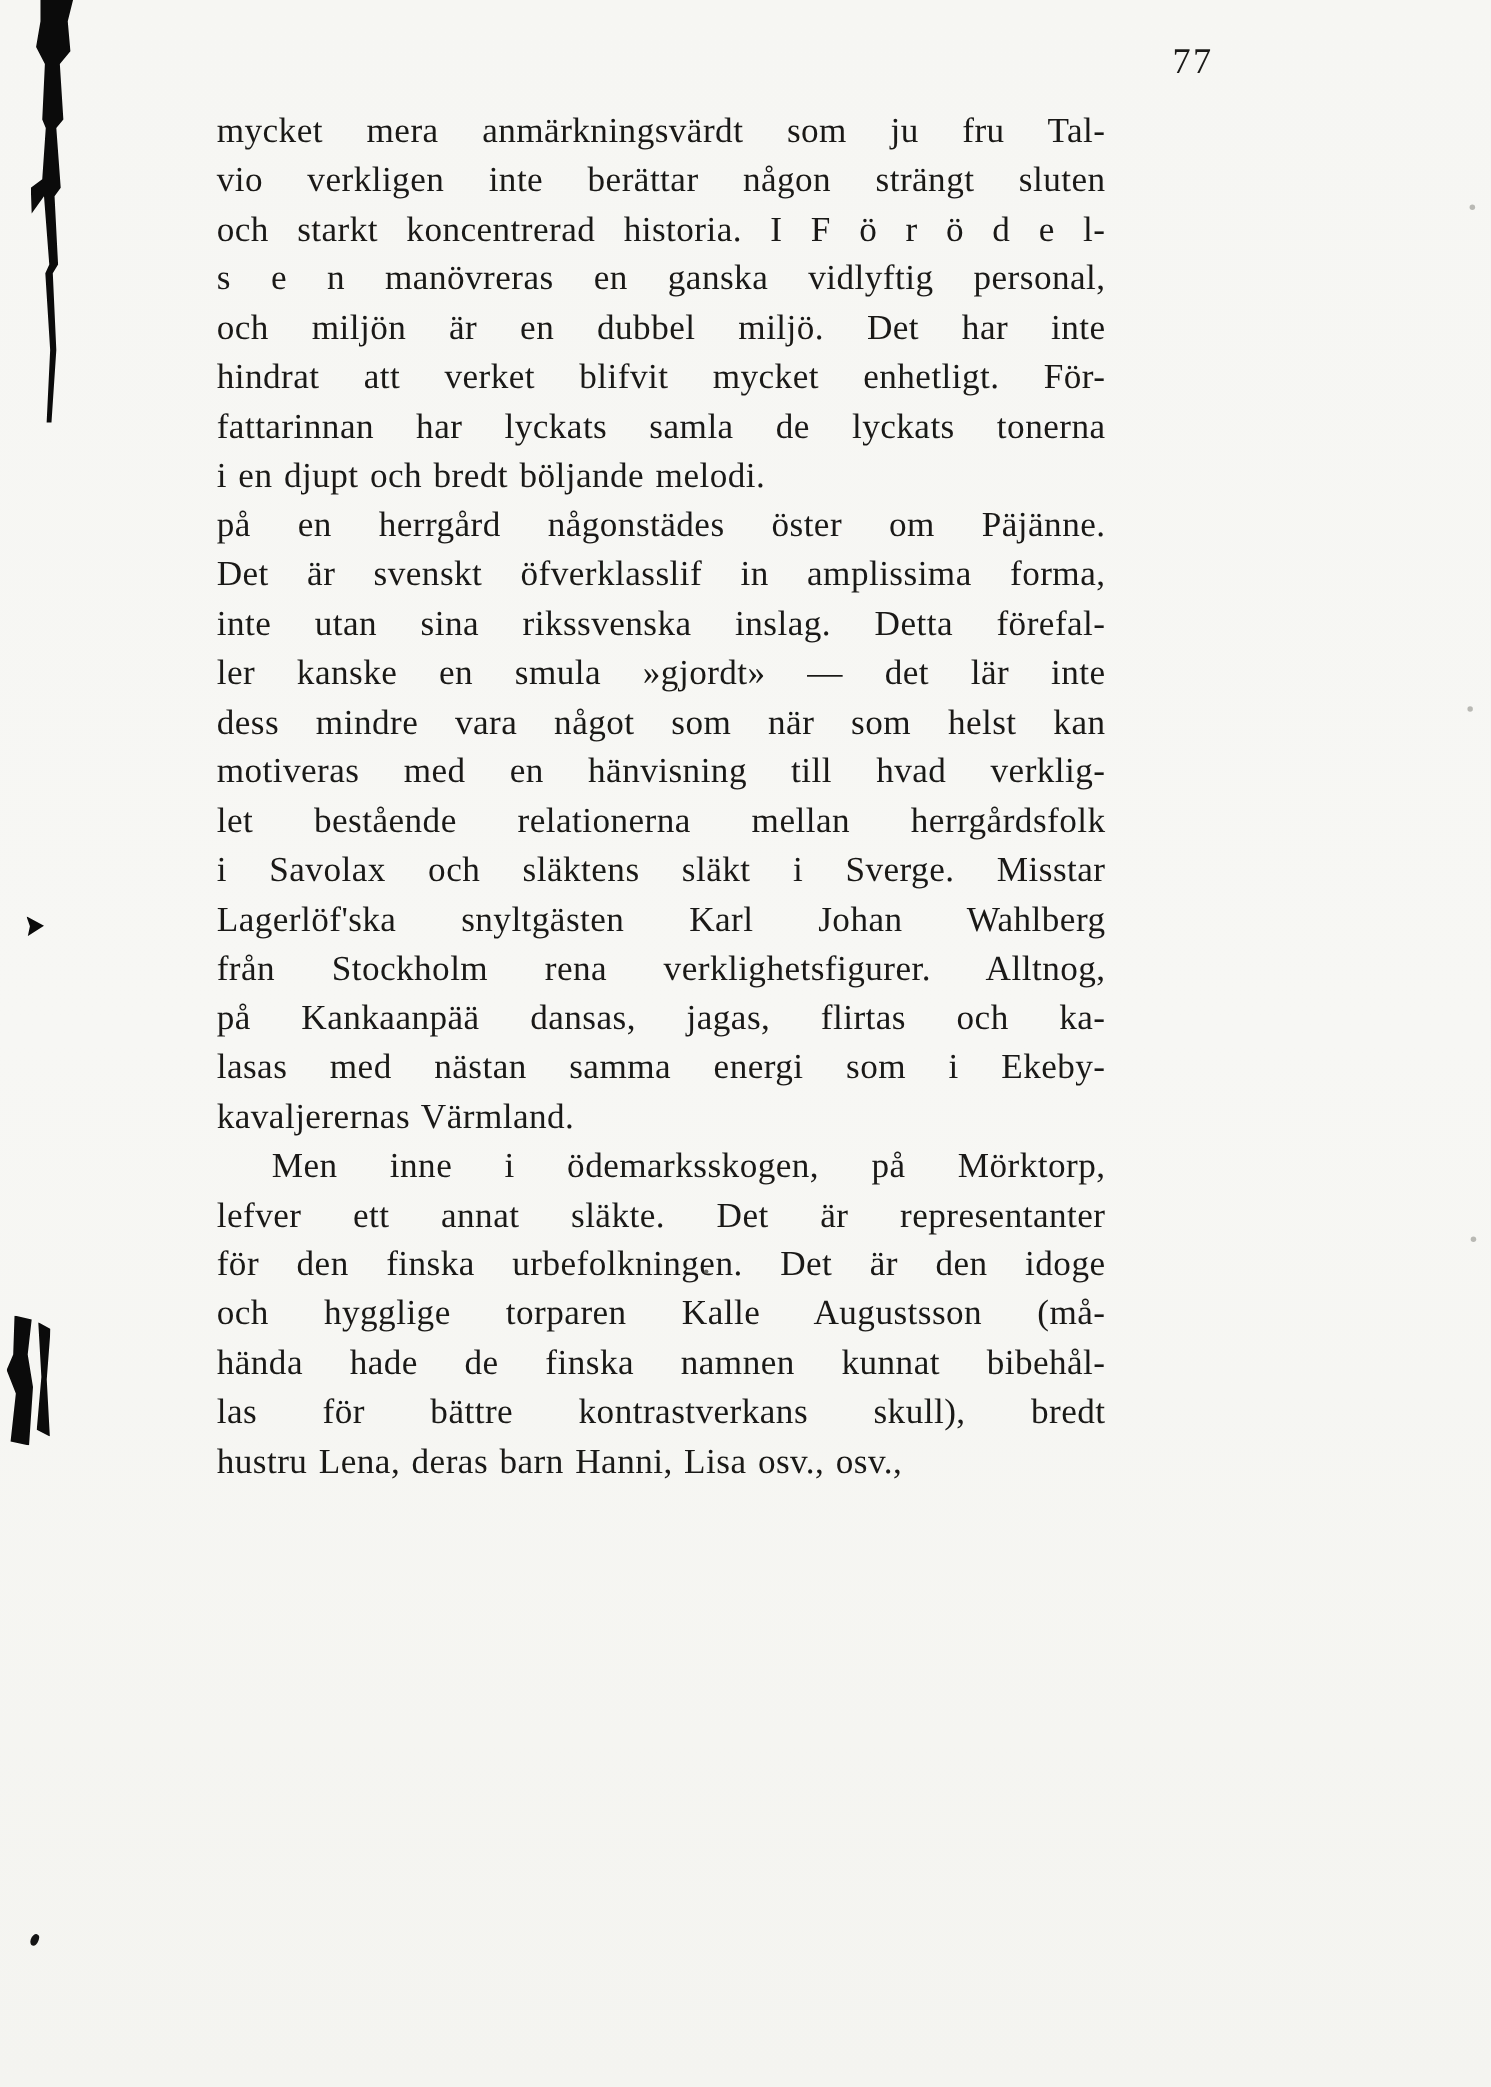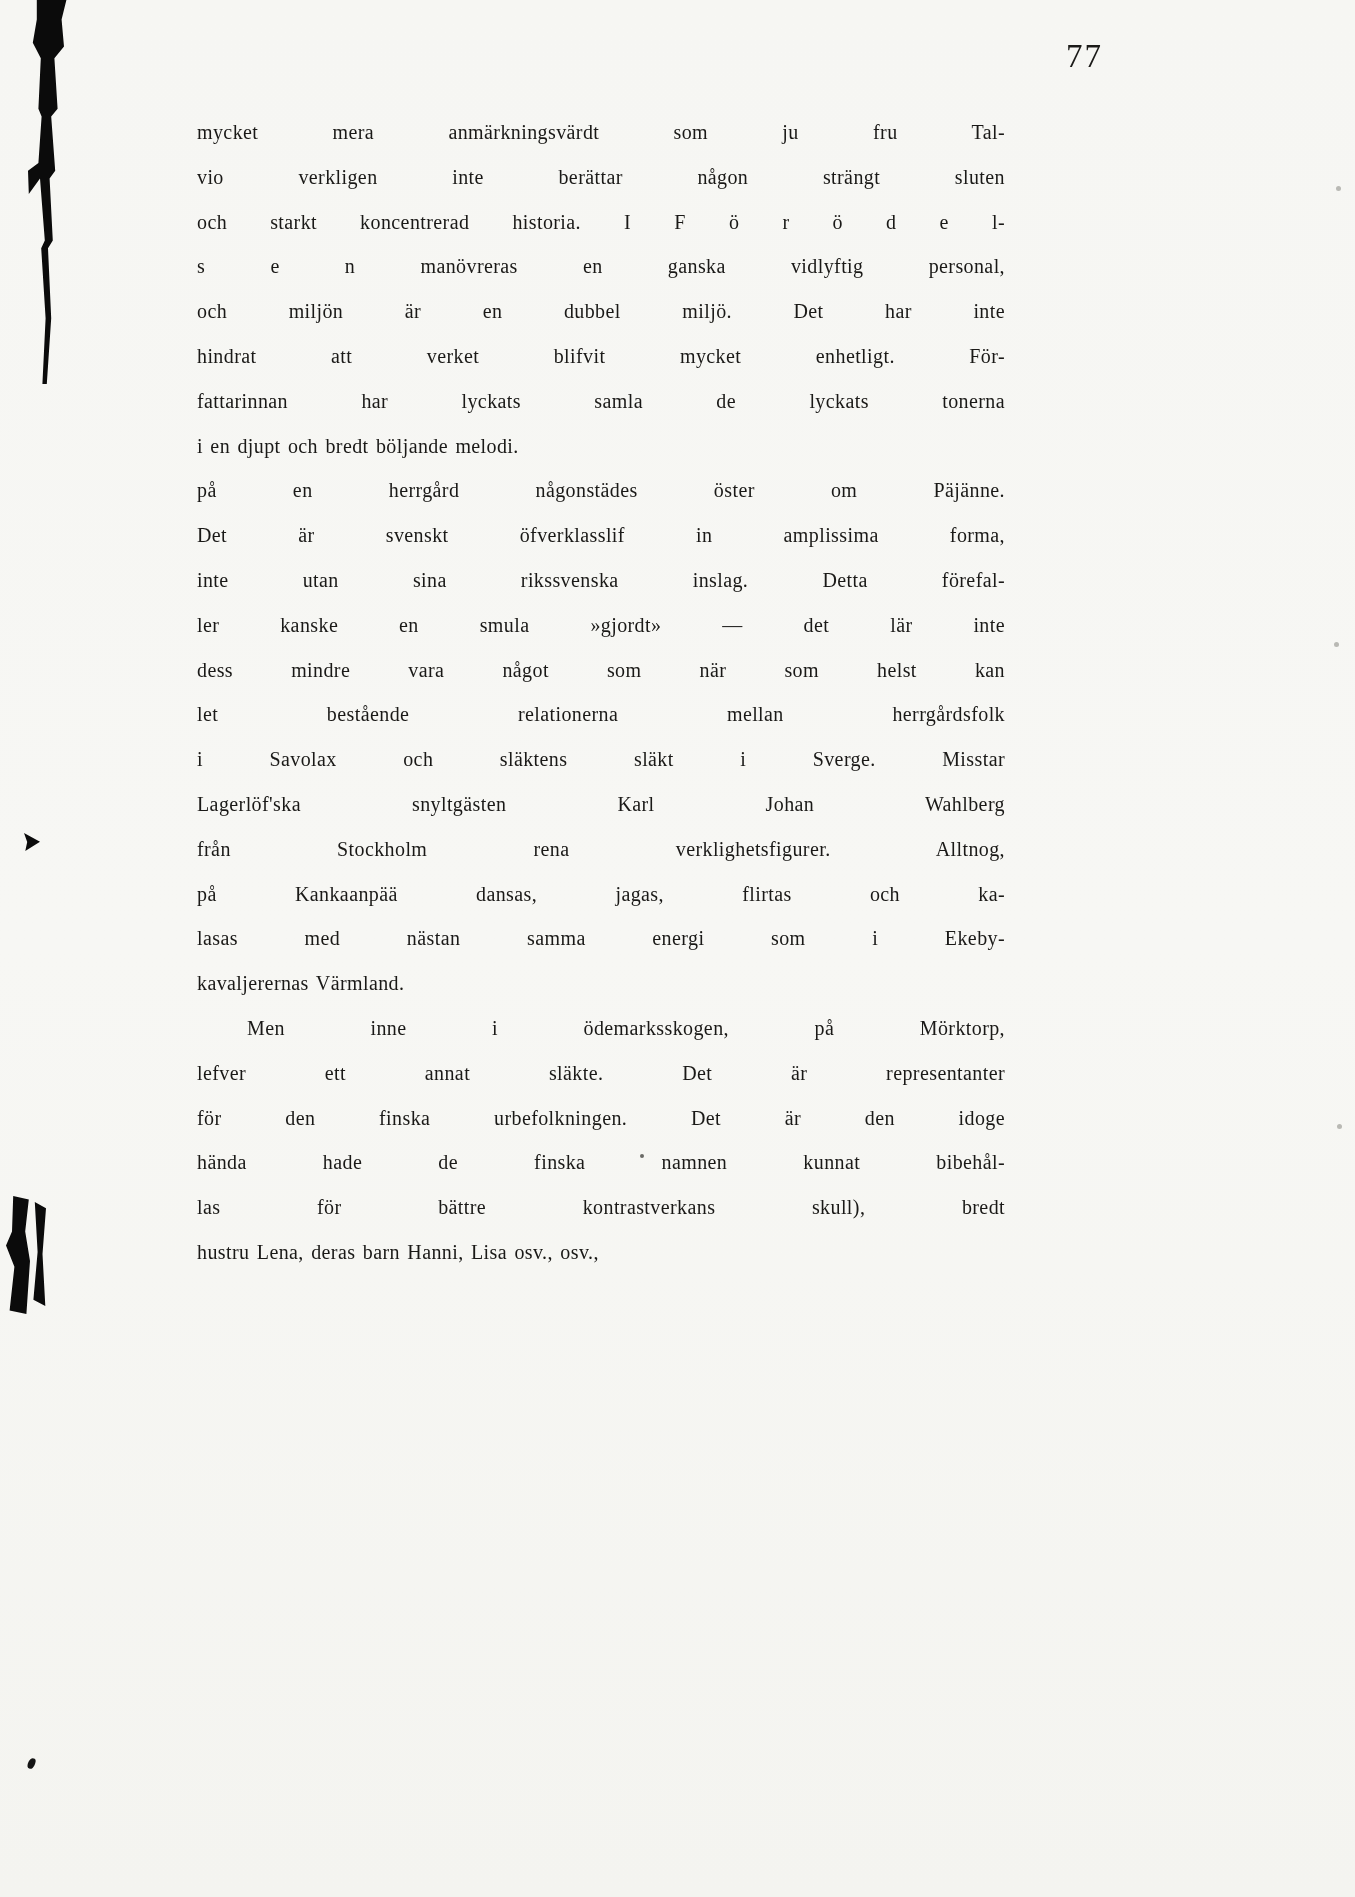--- a/index.html
+++ b/index.html
@@ -23,24 +23,24 @@
   .page-number {
     position: absolute;
     top: 38px;
     left: 1066px;
     font-size: 33px;
     letter-spacing: 2px;
     color: #1b1a18;
   }
   .text-block {
     position: absolute;
-    top: 110px;
+    top: 96px;
     left: 197px;
     width: 808px;
-    font-size: 20px;
+    font-size: 32px;
     line-height: 44.8px;
     letter-spacing: 0.4px;
     word-spacing: 2px;
     color: #1a1917;
   }
   .line {
     text-align: justify;
     text-align-last: justify;
     white-space: normal;
   }
@@ -104,30 +104,32 @@
       <div class="line">s e n manövreras en ganska vidlyftig personal,</div>
       <div class="line">och miljön är en dubbel miljö. Det har inte</div>
       <div class="line">hindrat att verket blifvit mycket enhetligt. För-</div>
       <div class="line">fattarinnan har lyckats samla de lyckats tonerna</div>
       <div class="line last">i en djupt och bredt böljande melodi.</div>
       <div class="line">på en herrgård någonstädes öster om Päjänne.</div>
       <div class="line">Det är svenskt öfverklasslif in amplissima forma,</div>
       <div class="line">inte utan sina rikssvenska inslag. Detta förefal-</div>
       <div class="line">ler kanske en smula »gjordt» — det lär inte</div>
       <div class="line">dess mindre vara något som när som helst kan</div>
+      <div class="line">motiveras med en hänvisning till hvad verklig-</div>
       <div class="line">let bestående relationerna mellan herrgårdsfolk</div>
       <div class="line">i Savolax och släktens släkt i Sverge. Misstar</div>
       <div class="line">Lagerlöf'ska snyltgästen Karl Johan Wahlberg</div>
       <div class="line">från Stockholm rena verklighetsfigurer. Alltnog,</div>
       <div class="line">på Kankaanpää dansas, jagas, flirtas och ka-</div>
       <div class="line">lasas med nästan samma energi som i Ekeby-</div>
       <div class="line last">kavaljerernas Värmland.</div>
       <div class="line indent">Men inne i ödemarksskogen, på Mörktorp,</div>
       <div class="line">lefver ett annat släkte. Det är representanter</div>
       <div class="line">för den finska urbefolkningen. Det är den idoge</div>
+      <div class="line">och hygglige torparen Kalle Augustsson (må-</div>
       <div class="line">hända hade de finska namnen kunnat bibehål-</div>
       <div class="line">las för bättre kontrastverkans skull), bredt</div>
       <div class="line last">hustru Lena, deras barn Hanni, Lisa osv., osv.,</div>
     </div>
 
   <div class="smudge smudge-top"></div>
   <div class="smudge smudge-mid"></div>
   <div class="smudge smudge-bottom-a"></div>
   <div class="smudge smudge-bottom-b"></div>
   <div class="speck speck-bottom"></div>

